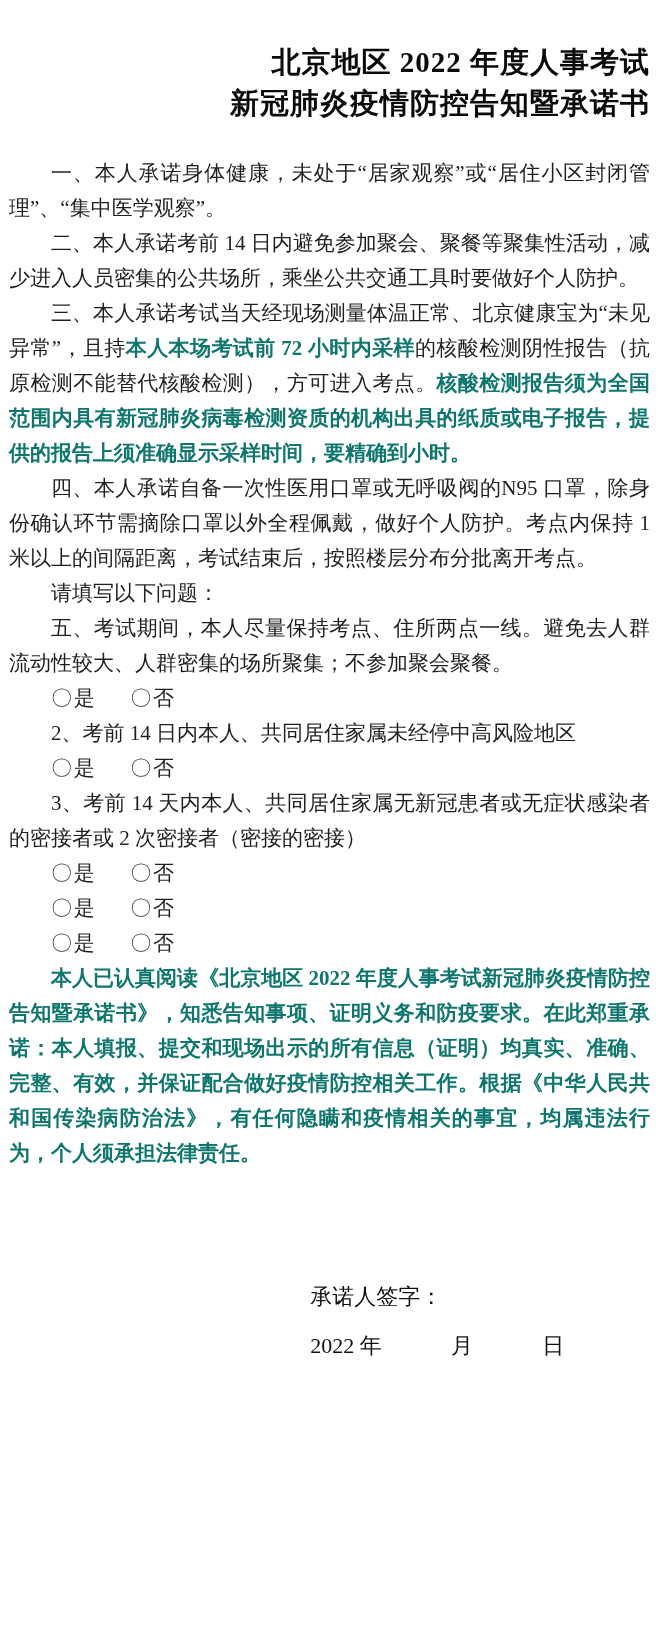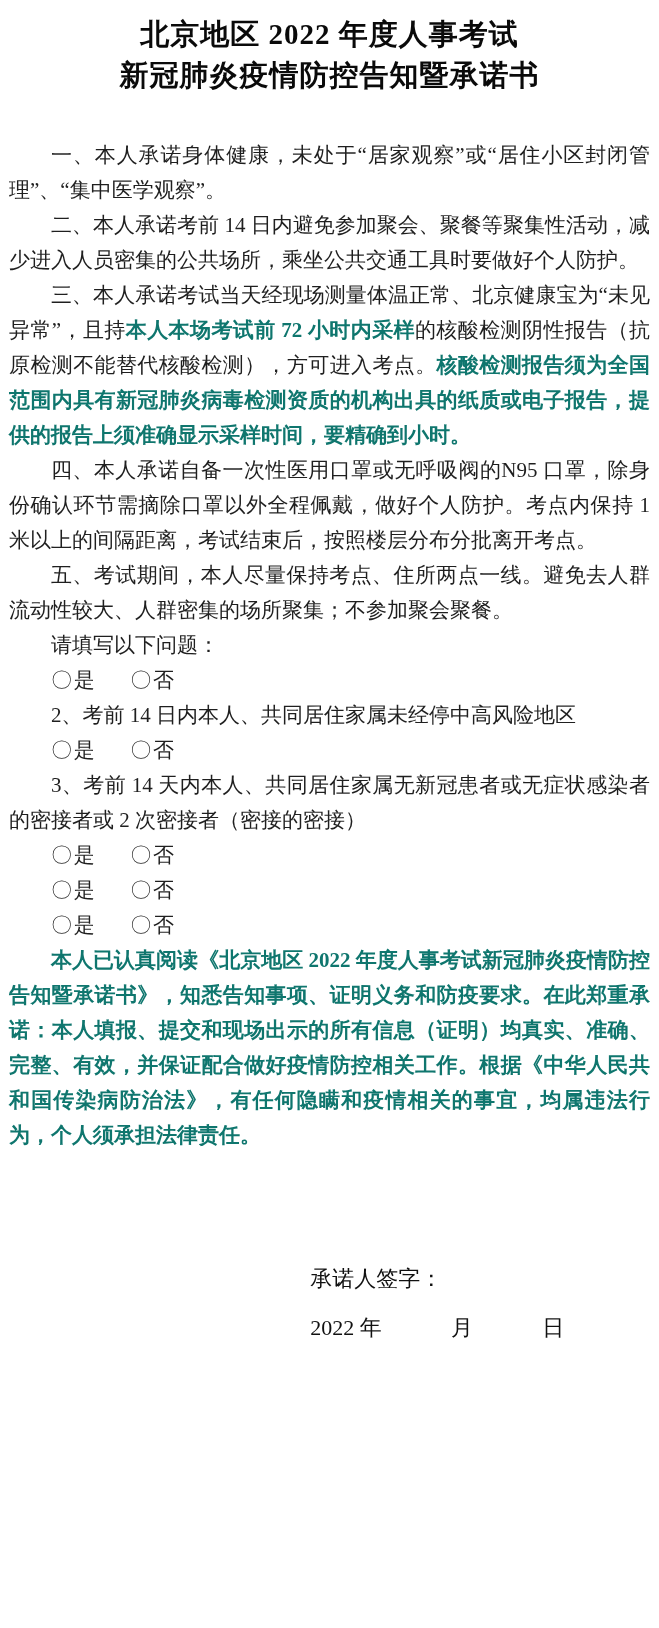--- a/index.html
+++ b/index.html
@@ -11,29 +11,30 @@
     width: 659px;
     min-height: 1628px;
     margin: 0 auto;
     background: #ffffff;
     box-sizing: border-box;
     padding: 14px 9px 40px 9px;
     font-family: "Liberation Serif", "DejaVu Serif", serif;
     color: #1f1f1f;
   }
   .title {
-    text-align: center;
+    text-align: right;
     font-weight: 700;
     color: #0a0a0a;
     font-size: 29px;
     line-height: 41px;
     letter-spacing: 1px;
+    margin-top: 28px;
   }
   .body-text {
-    margin-top: 42px;
+    margin-top: 32px;
     font-size: 21px;
     line-height: 35px;
     text-align: justify;
   }
   p.para {
     margin: 0;
     text-indent: 2em;
   }
   .b {
     font-weight: 700;
@@ -82,22 +83,22 @@
     <div>北京地区 2022 年度人事考试</div>
     <div>新冠肺炎疫情防控告知暨承诺书</div>
   </div>
 
   <div class="body-text">
     <div id="paragraphs">
         <p class="para"><span>一、本人承诺身体健康，未处于“居家观察”或“居住小区封闭管理”、“集中医学观察”。</span></p>
         <p class="para"><span>二、本人承诺考前 14 日内避免参加聚会、聚餐等聚集性活动，减少进入人员密集的公共场所，乘坐公共交通工具时要做好个人防护。</span></p>
         <p class="para"><span>三、本人承诺考试当天经现场测量体温正常、北京健康宝为“未见异常”，且持</span><span class="b">本人本场考试前 72 小时内采样</span><span>的核酸检测阴性报告（抗原检测不能替代核酸检测），方可进入考点。</span><span class="b">核酸检测报告须为全国范围内具有新冠肺炎病毒检测资质的机构出具的纸质或电子报告，提供的报告上须准确显示采样时间，要精确到小时。</span></p>
         <p class="para"><span>四、本人承诺自备一次性医用口罩或无呼吸阀的N95 口罩，除身份确认环节需摘除口罩以外全程佩戴，做好个人防护。考点内保持 1 米以上的间隔距离，考试结束后，按照楼层分布分批离开考点。</span></p>
+        <p class="para"><span>请填写以下问题：</span></p>
         <p class="para"><span>五、考试期间，本人尽量保持考点、住所两点一线。避免去人群流动性较大、人群密集的场所聚集；不参加聚会聚餐。</span></p>
-        <p class="para"><span>请填写以下问题：</span></p>
       </div>
     <div id="questions">
         <div class="option-line"><span class="option option-yes"><span class="circle">〇</span><span>是</span></span><span class="option option-no"><span class="circle">〇</span><span>否</span></span></div>
         <p class="para">2、考前 14 日内本人、共同居住家属未经停中高风险地区</p>
         <div class="option-line"><span class="option option-yes"><span class="circle">〇</span><span>是</span></span><span class="option option-no"><span class="circle">〇</span><span>否</span></span></div>
         <p class="para">3、考前 14 天内本人、共同居住家属无新冠患者或无症状感染者的密接者或 2 次密接者（密接的密接）</p>
         <div class="option-line"><span class="option option-yes"><span class="circle">〇</span><span>是</span></span><span class="option option-no"><span class="circle">〇</span><span>否</span></span></div>
         <div class="option-line"><span class="option option-yes"><span class="circle">〇</span><span>是</span></span><span class="option option-no"><span class="circle">〇</span><span>否</span></span></div>
         <div class="option-line"><span class="option option-yes"><span class="circle">〇</span><span>是</span></span><span class="option option-no"><span class="circle">〇</span><span>否</span></span></div>
       </div>

